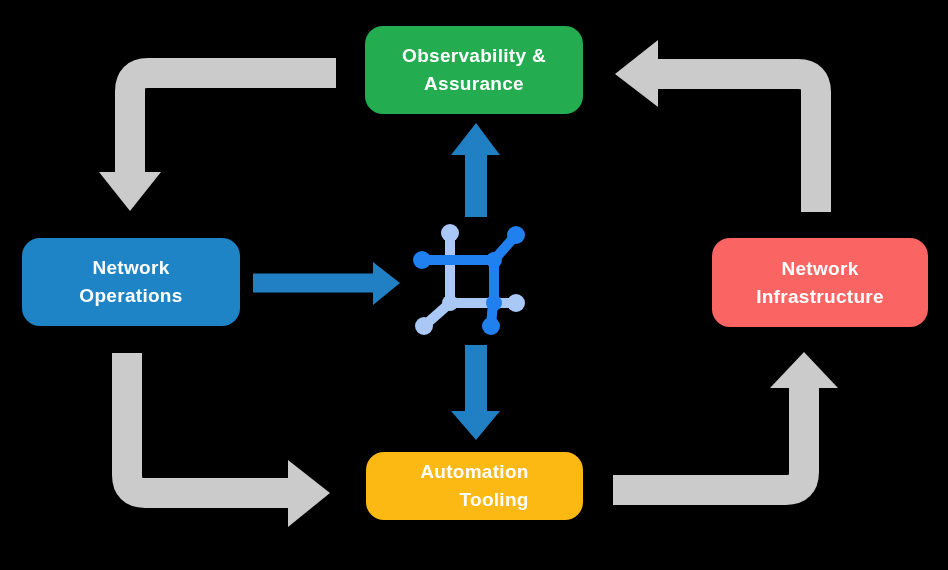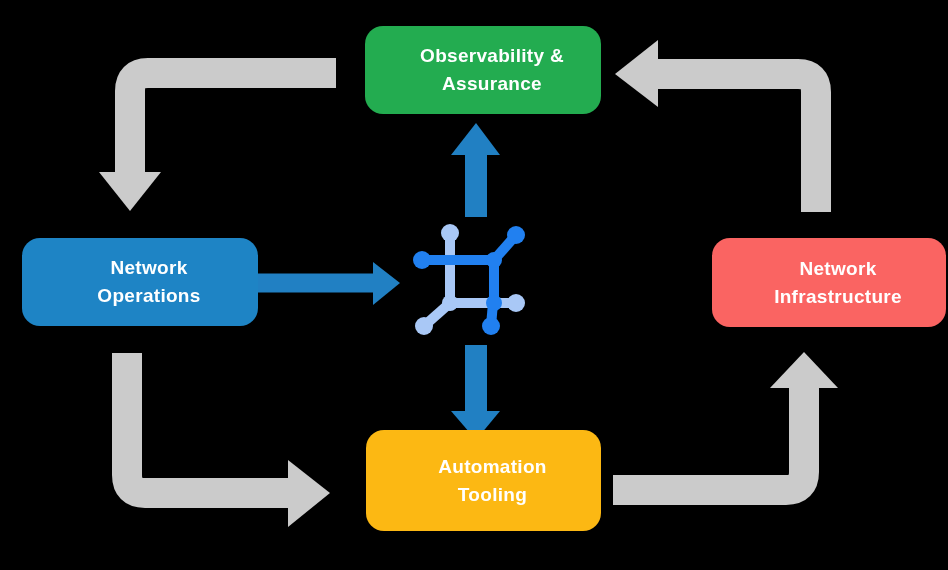--- a/index.html
+++ b/index.html
@@ -27,29 +27,28 @@
     border-radius: 18px;
     display: flex;
     align-items: center;
     justify-content: center;
     text-align: center;
     color: #ffffff;
     font-size: 19px;
     font-weight: 600;
     letter-spacing: 0.3px;
     line-height: 1.45;
-    padding-left: 18px;
   }
   .node-label {
     white-space: pre-line;
   }
   .box-observability { left: 365px; top: 26px;  width: 218px; height: 88px; }
   .box-operations    { left: 22px;  top: 238px; width: 218px; height: 88px; }
   .box-infrastructure{ left: 712px; top: 238px; width: 216px; height: 89px; }
-  .box-automation    { left: 366px; top: 430px; width: 217px; height: 101px; }
+  .box-automation    { left: 366px; top: 452px; width: 217px; height: 68px; text-align: right; }
   .center-icon {
     position: absolute;
     left: 411px;
     top: 222px;
     width: 118px;
     height: 116px;
   }
 </style>
 </head>
 <body>

